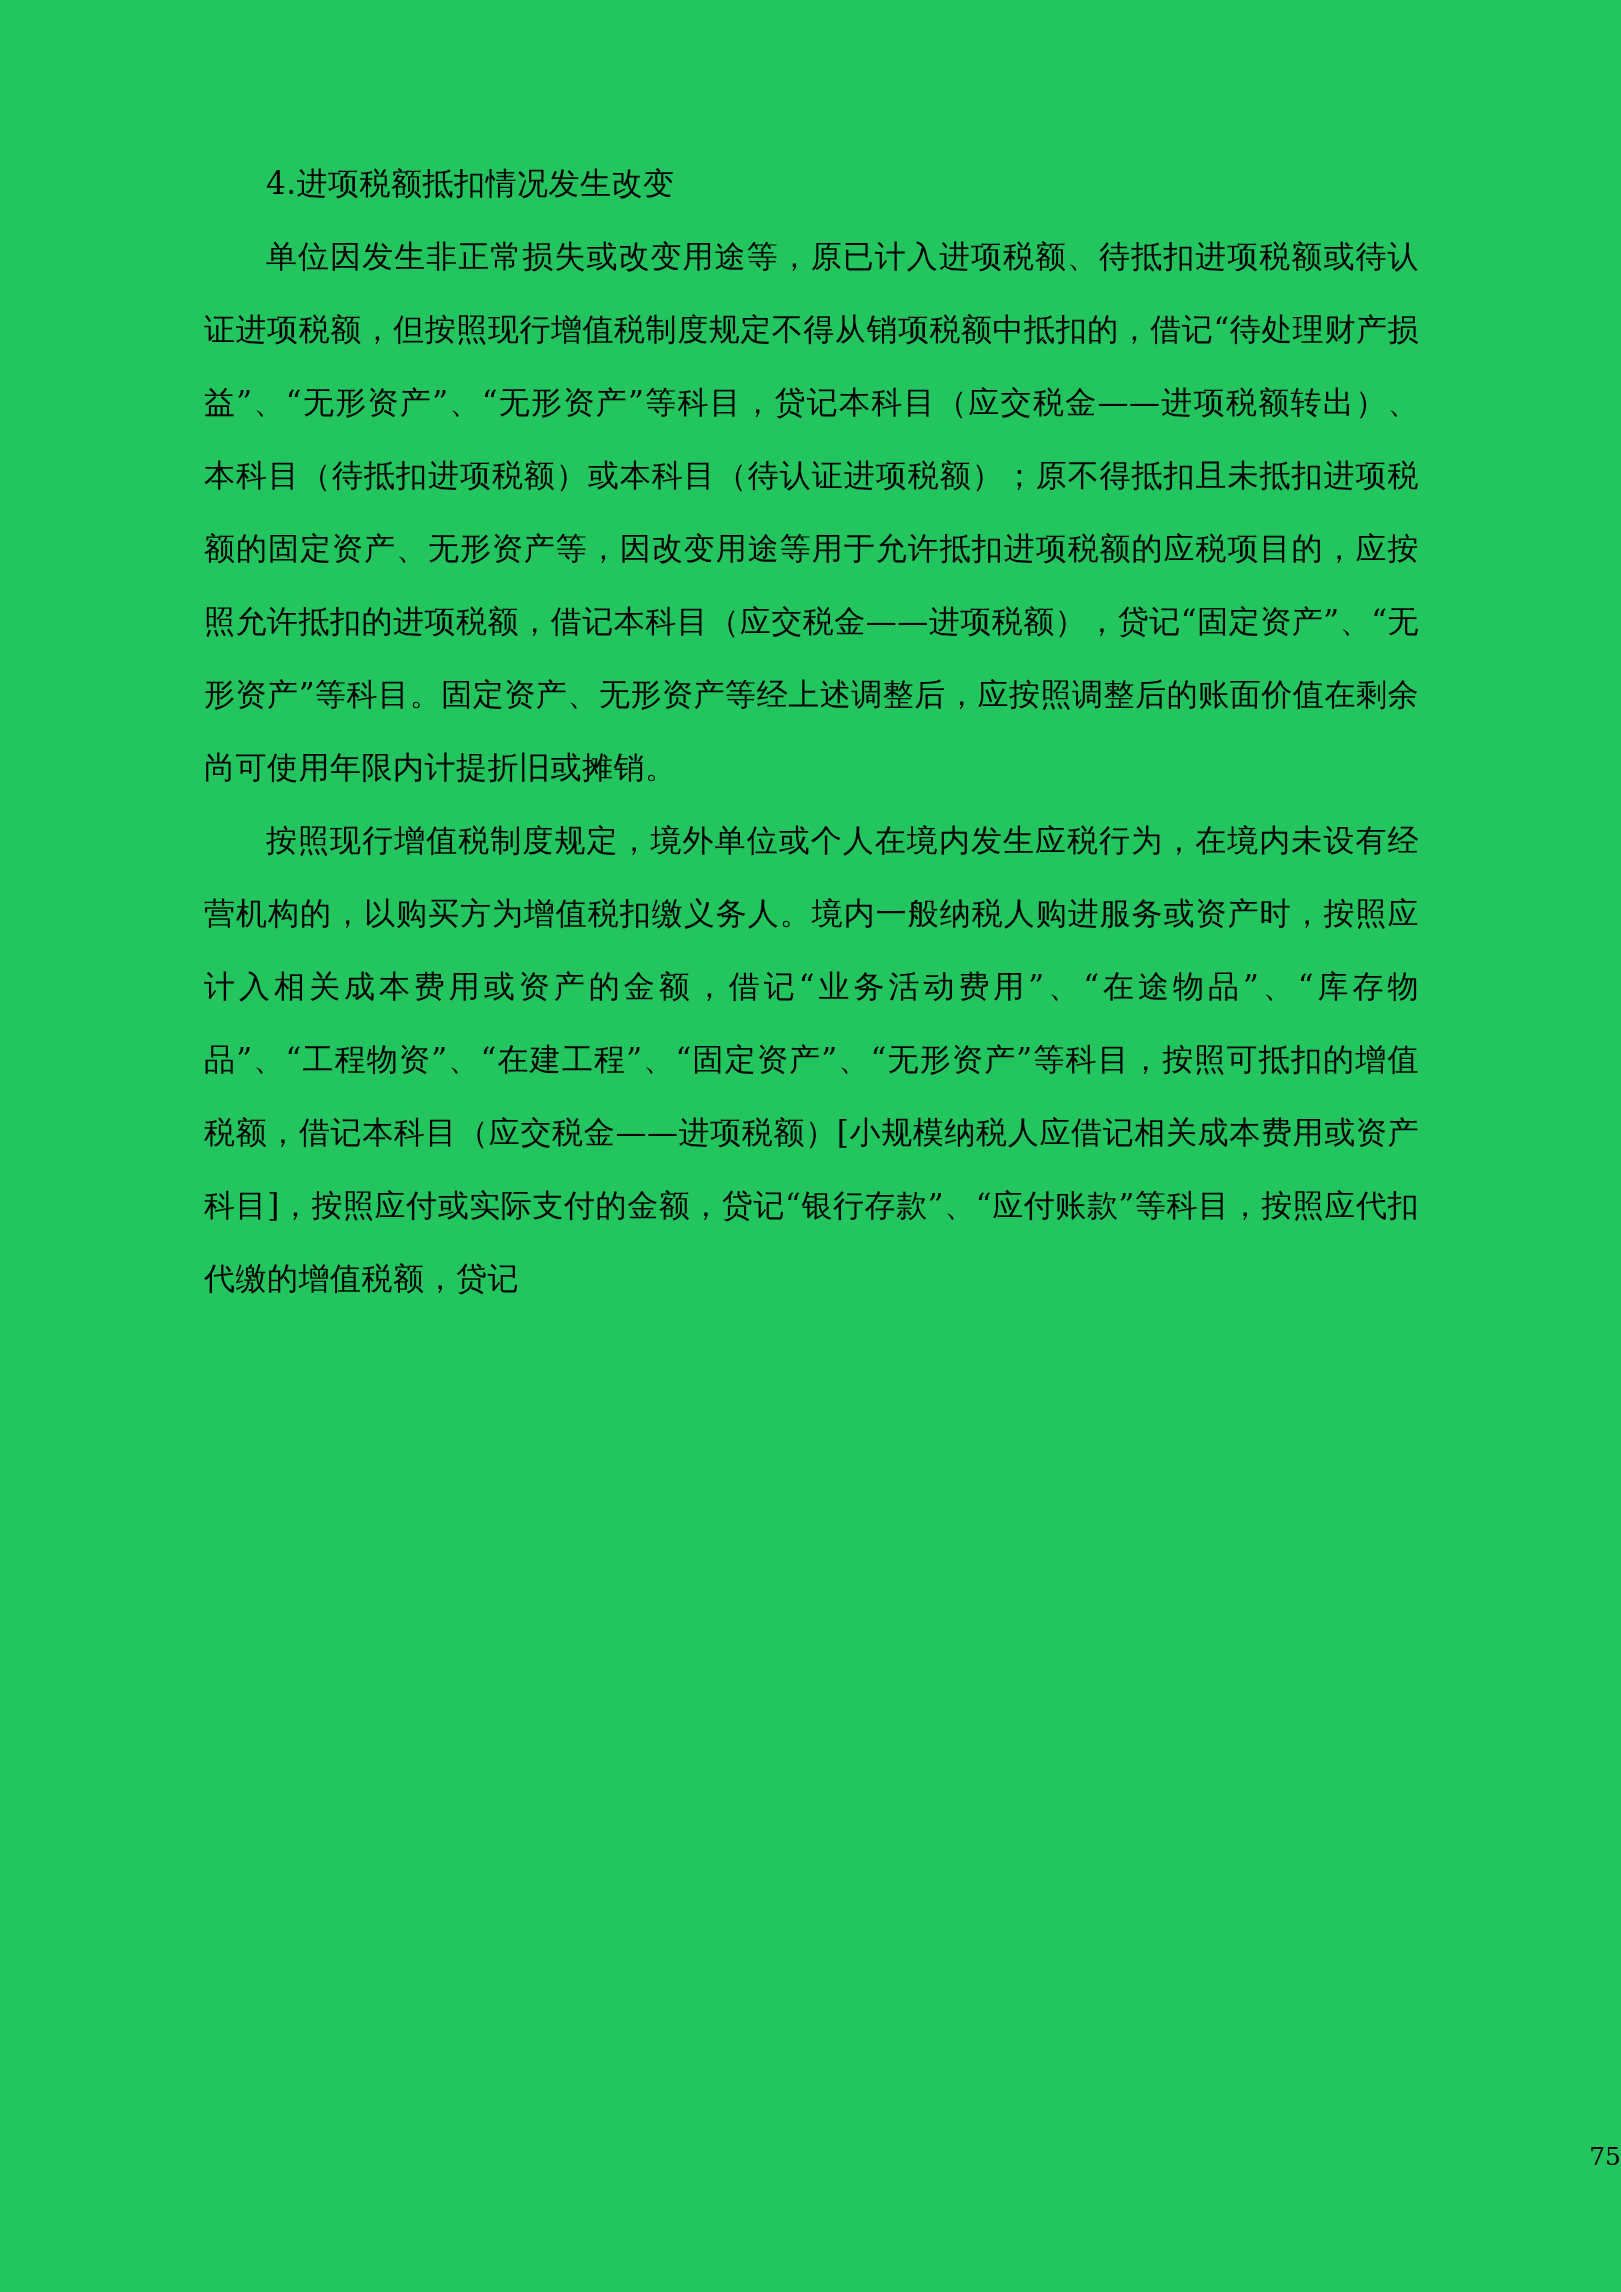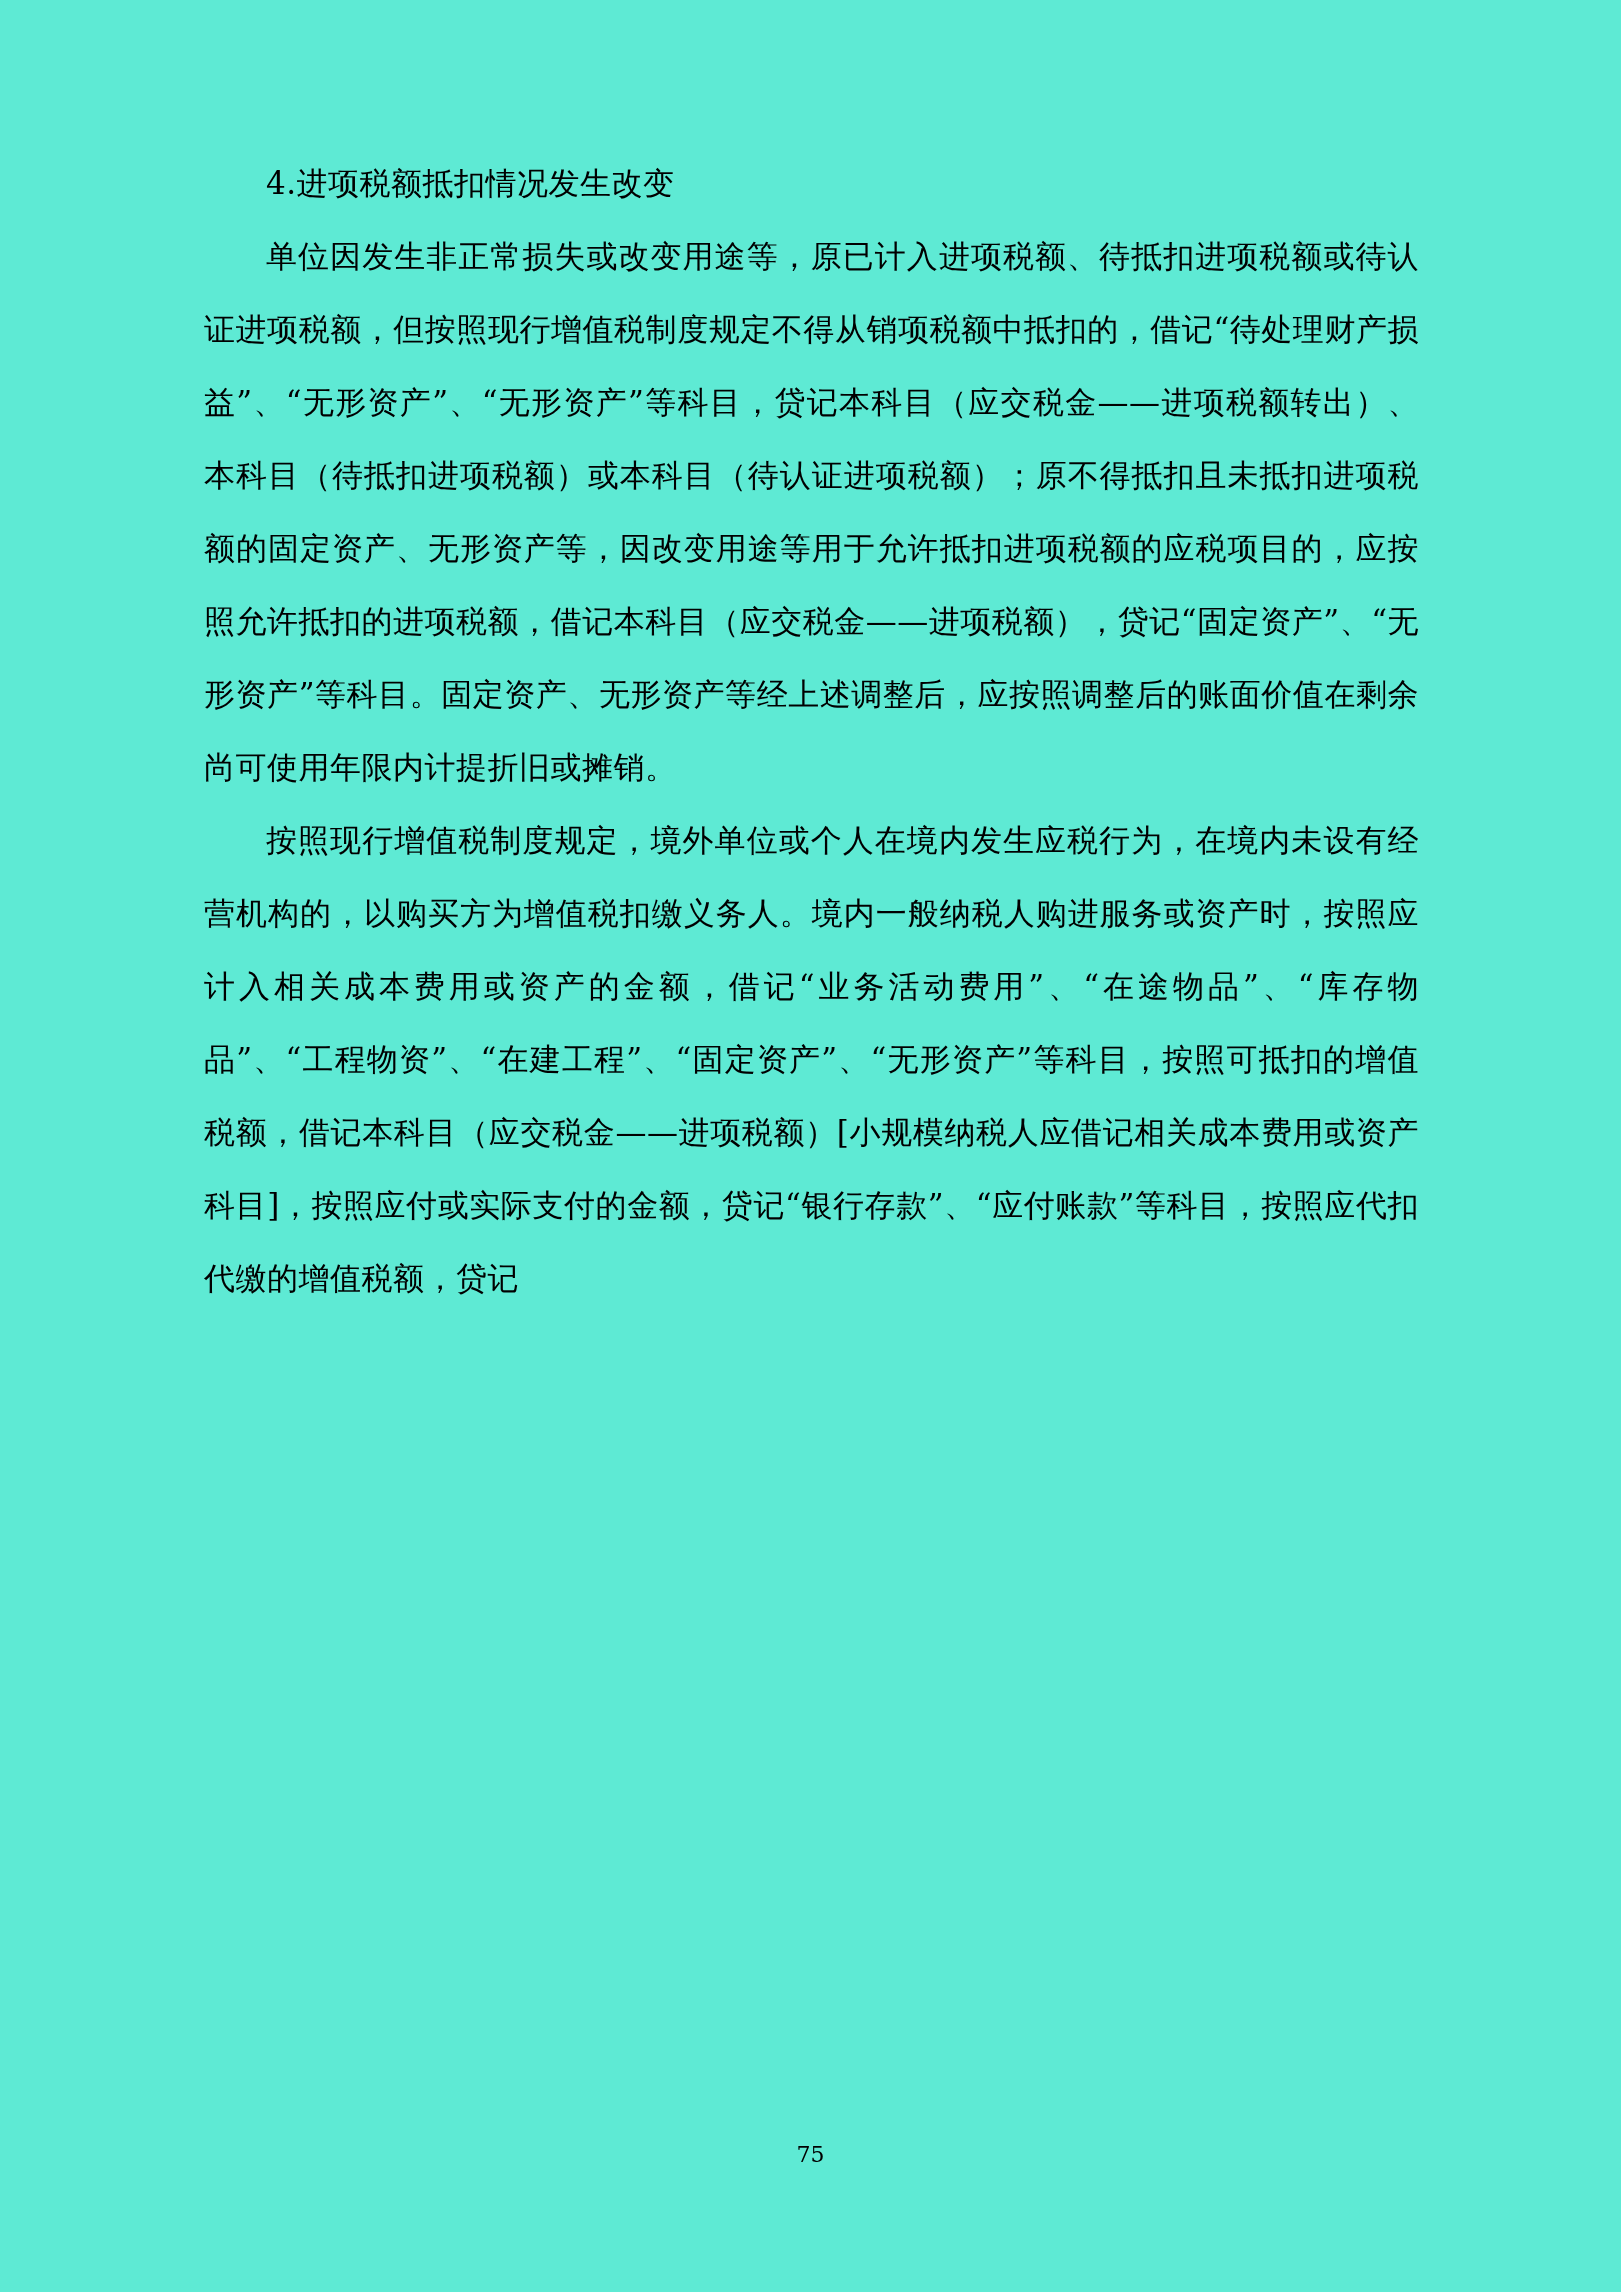--- a/index.html
+++ b/index.html
@@ -4,21 +4,21 @@
 <style>
   html, body {
     margin: 0;
     padding: 0;
     background: #ffffff;
   }
   .page {
     position: relative;
     width: 1621px;
     height: 2293px;
-    background: #5eead4;
+    background: #22c55e;
     margin: 0 auto;
     overflow: hidden;
     font-family: "DejaVu Serif", serif;
     color: #000000;
   }
   .content {
     position: absolute;
     left: 204px;
     top: 147px;
     width: 1215px;
@@ -34,22 +34,22 @@
     word-break: break-all;
   }
   .para.heading {
     text-indent: 2em;
   }
   .page-number {
     position: absolute;
     left: 0;
     right: 0;
     top: 2142px;
-    text-align: center;
-    font-size: 22px;
+    text-align: right;
+    font-size: 25px;
     font-family: "DejaVu Serif", serif;
     color: #000000;
   }
 </style>
 </head>
 <body>
 
 <div class="page">
 
   <div class="content">

